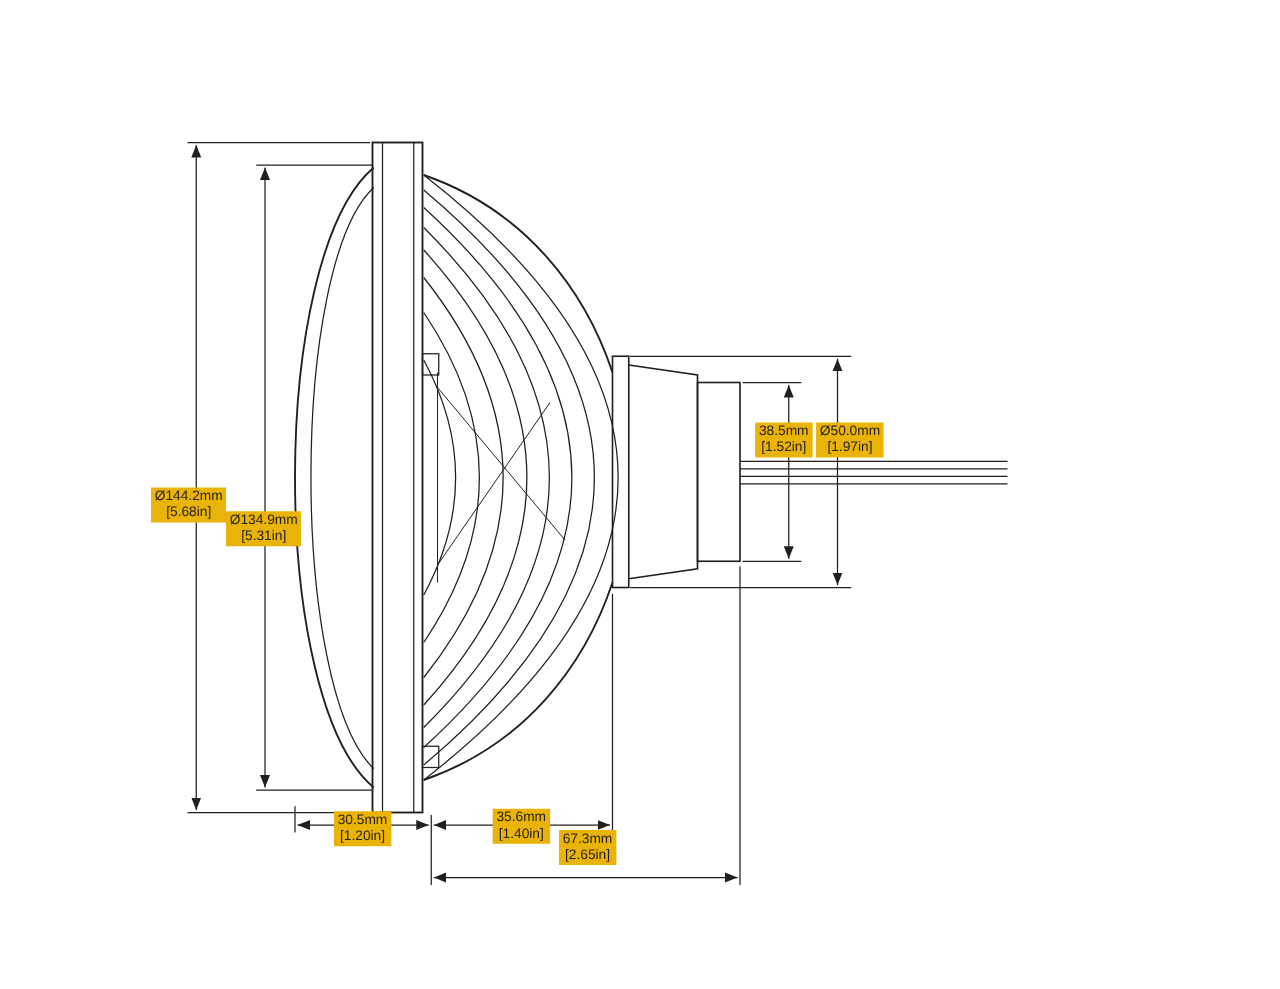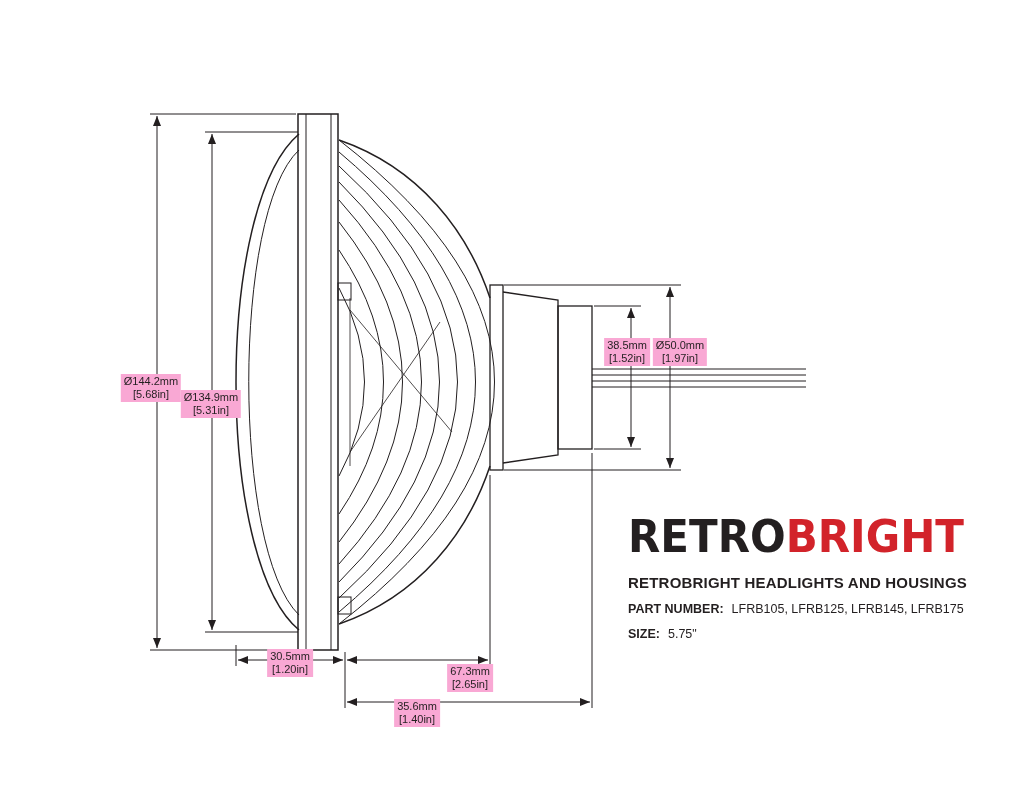--- a/index.html
+++ b/index.html
@@ -7,21 +7,21 @@
     position:relative;
     width:1024px;height:791px;
     background:#ffffff;
     font-family:"Liberation Sans", sans-serif;
     overflow:hidden;
   }
   svg{position:absolute;left:0;top:0;}
   .dim-label{
     position:absolute;
     transform:translate(-50%,-50%);
-    background:#f9a8d4;
+    background:#eab308;
     color:#231f20;
     font:11px/13px "Liberation Sans", sans-serif;
     text-align:center;
     padding:1px 3px;
     white-space:nowrap;
   }
   .brand-block{
     position:absolute;
     left:628px;top:514px;
     width:360px;
@@ -131,61 +131,49 @@
       <line x1="157" y1="116" x2="157" y2="648" marker-start="url(#arr)" marker-end="url(#arr)"></line>
       <line x1="212" y1="134" x2="212" y2="630" marker-start="url(#arr)" marker-end="url(#arr)"></line>
       <line x1="631" y1="308" x2="631" y2="447" marker-start="url(#arr)" marker-end="url(#arr)"></line>
       <line x1="670" y1="287" x2="670" y2="468" marker-start="url(#arr)" marker-end="url(#arr)"></line>
       <line x1="238" y1="660" x2="343" y2="660" marker-start="url(#arr)" marker-end="url(#arr)"></line>
       <line x1="347" y1="660" x2="488" y2="660" marker-start="url(#arr)" marker-end="url(#arr)"></line>
       <line x1="347" y1="702" x2="590" y2="702" marker-start="url(#arr)" marker-end="url(#arr)"></line>
     </g>
   </svg>
 
-  <div class="dim-label" style="left:151px;top:388px">
+  <div class="dim-label" style="left:151px;top:404px">
     <div>Ø144.2mm</div>
     <div>[5.68in]</div>
   </div>
 
-  <div class="dim-label" style="left:211px;top:404px">
+  <div class="dim-label" style="left:211px;top:423px">
     <div>Ø134.9mm</div>
     <div>[5.31in]</div>
   </div>
 
   <div class="dim-label" style="left:627px;top:352px">
     <div>38.5mm</div>
     <div>[1.52in]</div>
   </div>
 
   <div class="dim-label" style="left:680px;top:352px">
     <div>Ø50.0mm</div>
     <div>[1.97in]</div>
   </div>
 
   <div class="dim-label" style="left:290px;top:663px">
     <div>30.5mm</div>
     <div>[1.20in]</div>
   </div>
 
-  <div class="dim-label" style="left:417px;top:713px">
+  <div class="dim-label" style="left:417px;top:661px">
     <div>35.6mm</div>
     <div>[1.40in]</div>
   </div>
 
   <div class="dim-label" style="left:470px;top:678px">
     <div>67.3mm</div>
     <div>[2.65in]</div>
   </div>
 
-  <div class="brand-block">
-    <div class="logo">
-      <span class="logo-retro">RETRO</span><span class="logo-bright">BRIGHT</span>
-    </div>
-    <div class="product-title">RETROBRIGHT HEADLIGHTS AND HOUSINGS</div>
-    <div class="meta-line">
-      <span class="meta-label">PART NUMBER:</span><span class="meta-value">LFRB105, LFRB125, LFRB145, LFRB175</span>
-    </div>
-    <div class="meta-line">
-      <span class="meta-label">SIZE:</span><span class="meta-value">5.75"</span>
-    </div>
-  </div>
 
 </div>
 
 </body></html>

